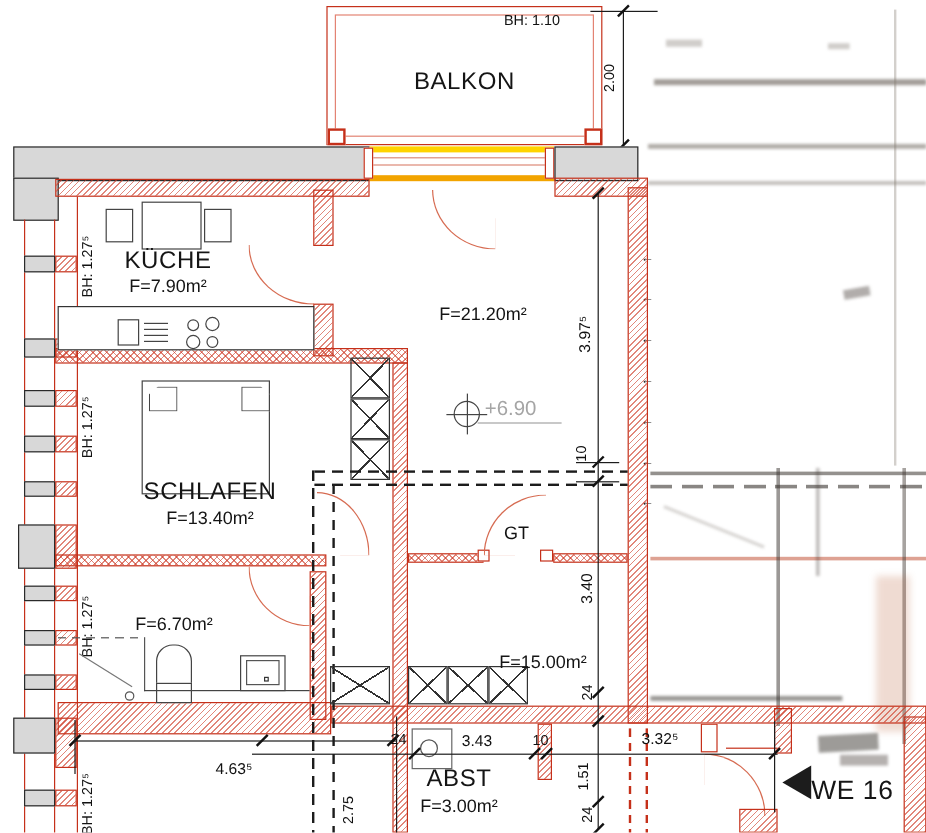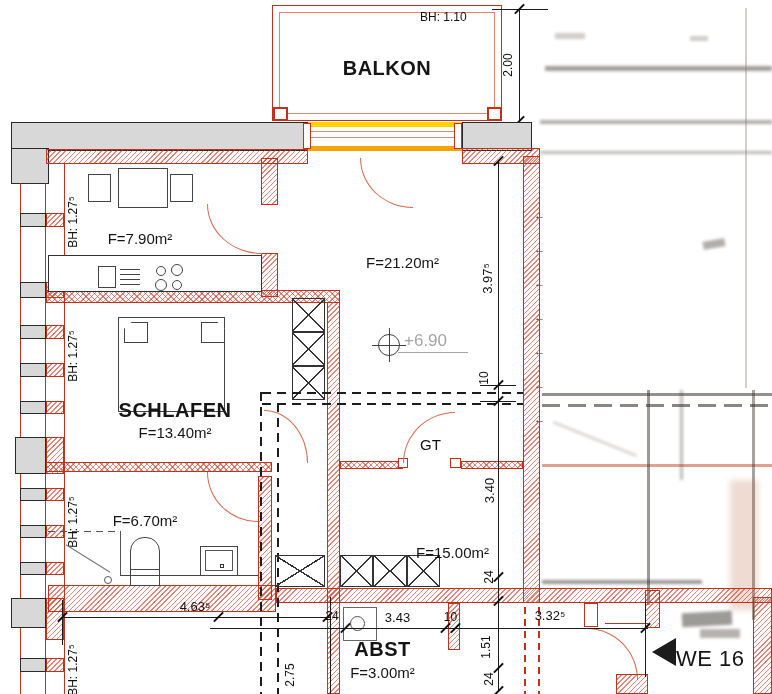--- a/index.html
+++ b/index.html
@@ -34,21 +34,21 @@
   .arc.tl{border-left:1.4px solid #d66a50;border-top:1.4px solid #d66a50;border-top-left-radius:100% 100%;}
   .arc.tr{border-right:1.4px solid #d66a50;border-top:1.4px solid #d66a50;border-top-right-radius:100% 100%;}
   .arc.trb{border-right:1.4px solid #d66a50;border-top:1.4px solid #d66a50;border-top-right-radius:100% 100%;}
   
   .xbox{position:absolute;box-sizing:border-box;border:1.2px solid #333;background:
     linear-gradient(to top right,transparent calc(50% - .7px),#333 calc(50% - .7px) calc(50% + .7px),transparent calc(50% + .7px)),
     linear-gradient(to bottom right,transparent calc(50% - .7px),#333 calc(50% - .7px) calc(50% + .7px),transparent calc(50% + .7px));}
   
   .furn{position:absolute;box-sizing:border-box;border:1.2px solid #444;background:#fff;}
   
-  .room-name{position:absolute;font-size:20px;font-weight:700;letter-spacing:.5px;text-align:center;white-space:nowrap;color:#151515;}
+  .room-name{position:absolute;font-size:20px;font-weight:400;letter-spacing:.5px;text-align:center;white-space:nowrap;color:#151515;}
   .room-area{position:absolute;font-size:15px;text-align:center;white-space:nowrap;color:#151515;}
   .room-area.muted{color:#b0b0b0;}
   .dim{position:absolute;font-size:12px;white-space:nowrap;color:#111;text-align:center;}
   .dim.big{font-size:13px;}
   .rot{transform:rotate(-90deg);}
   .smudge{position:absolute;filter:blur(1.5px);}
   .fade-arrow{position:absolute;font-size:11px;color:#222;}
 </style>
 </head>
 <body>
@@ -222,20 +222,21 @@
   <div class="arc trb" style="left:587px;top:628px;width:51px;height:52px;"></div>
   <div class="hatch" style="left:645px;top:590px;width:15px;height:38px;"></div>
   <div class="hatch" style="left:753px;top:597px;width:19px;height:97px;"></div>
   <div class="hatch" style="left:616px;top:674px;width:32px;height:20px;"></div>
   <div class="redl" style="left:605px;top:623px;width:43px;height:1.4px;"></div>
   <div class="smudge" style="left:682px;top:612px;width:50px;height:14px;background:rgba(60,55,50,.5);transform:rotate(-3deg);"></div>
   <div class="smudge" style="left:700px;top:629px;width:40px;height:9px;background:rgba(70,60,55,.4);"></div>
   <div class="abs" style="left:652px;top:638px;width:0;height:0;border-right:24px solid #1c1c1c;border-top:14px solid transparent;border-bottom:14px solid transparent;"></div>
   <div class="room-name" style="left:676px;top:646px;font-weight:400;font-size:22px;">WE 16</div>
 
+  <div class="room-name" style="left:75px;top:206px;width:130px;">KÜCHE</div>
   <div class="room-area" style="left:75px;top:230px;width:130px;">F=7.90m²</div>
   <div class="room-area" style="left:330px;top:254px;width:145px;">F=21.20m²</div>
   <div class="room-name" style="left:105px;top:399px;width:140px;">SCHLAFEN</div>
   <div class="room-area" style="left:105px;top:424px;width:140px;">F=13.40m²</div>
   <div class="room-area" style="left:85px;top:512px;width:120px;">F=6.70m²</div>
   <div class="room-area" style="left:385px;top:544px;width:135px;">F=15.00m²</div>
   <div class="room-name" style="left:320px;top:638px;width:125px;">ABST</div>
   <div class="room-area" style="left:320px;top:664px;width:125px;">F=3.00m²</div>
 
   <div class="abs" style="left:378px;top:334px;width:22px;height:22px;border:1.6px solid #444;border-radius:50%;"></div>
@@ -259,21 +260,21 @@
   <div class="dim rot big" style="left:459px;top:483px;width:60px;">3.40</div>
   <div class="dim rot" style="left:474px;top:570px;width:30px;">24</div>
   <div class="dim rot" style="left:466px;top:640px;width:40px;">1.51</div>
   <div class="dim rot" style="left:474px;top:672px;width:30px;">24</div>
 
   <div class="hl" style="left:62px;top:617px;width:268px;"></div>
   <div class="tick" style="left:56px;top:616px;"></div>
   <div class="tick" style="left:212px;top:616px;"></div>
   <div class="tick" style="left:321px;top:616px;"></div>
   <div class="vl" style="left:62px;top:600px;height:45px;"></div>
-  <div class="dim big" style="left:160px;top:599px;width:70px;">4.63⁵</div>
+  <div class="dim big" style="left:160px;top:633px;width:70px;">4.63⁵</div>
 
   <div class="hl" style="left:210px;top:628px;width:438px;"></div>
   <div class="tick" style="left:339px;top:627px;"></div>
   <div class="tick" style="left:439px;top:627px;"></div>
   <div class="tick" style="left:449px;top:627px;"></div>
   <div class="tick" style="left:639px;top:627px;"></div>
   <div class="dim" style="left:318px;top:609px;width:28px;">24</div>
   <div class="dim big" style="left:375px;top:610px;width:45px;">3.43</div>
   <div class="dim" style="left:438px;top:610px;width:25px;">10</div>
   <div class="dim big" style="left:520px;top:608px;width:60px;">3.32⁵</div>

